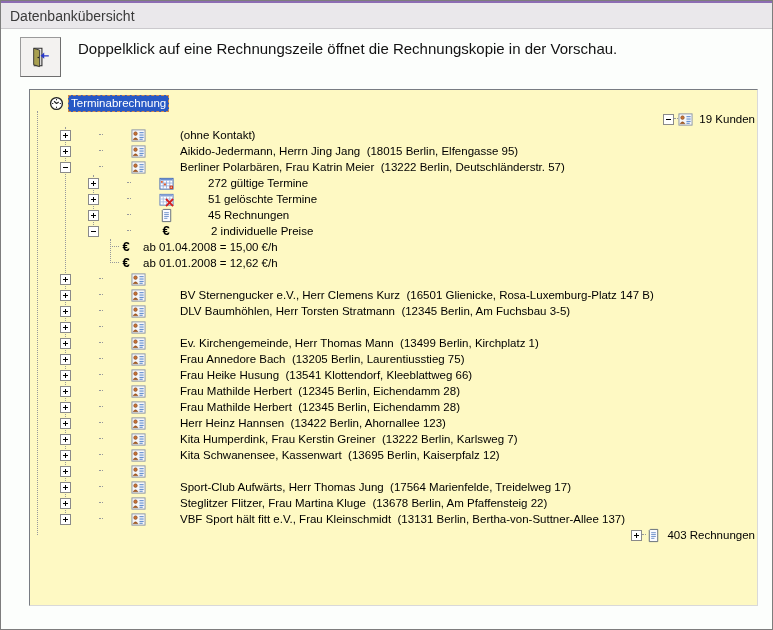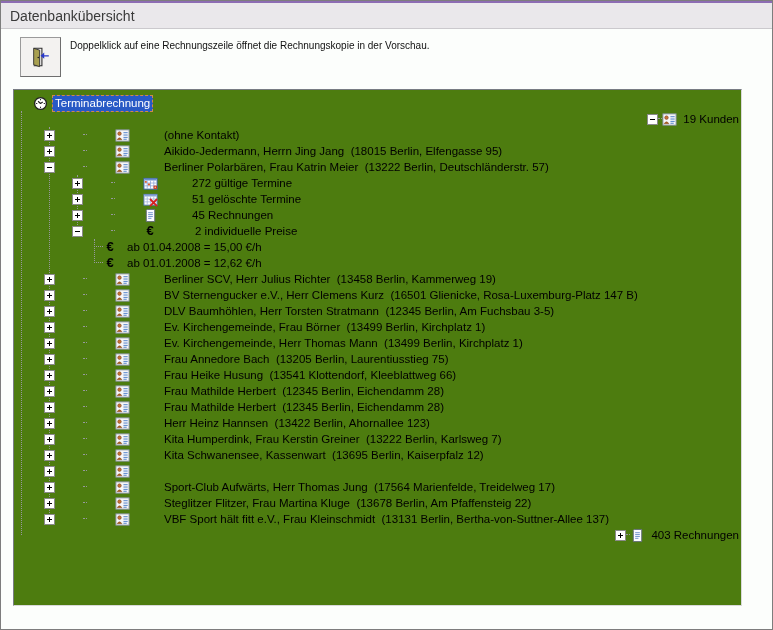--- a/index.html
+++ b/index.html
@@ -3,22 +3,22 @@
 <meta charset="utf-8">
 <style>
   html,body{margin:0;padding:0;background:#d8d8d8;font-family:"Liberation Sans","DejaVu Sans",sans-serif;}
   .window{position:relative;width:771px;height:628px;background:#fcfefc;border:1px solid #7d7d7d;overflow:hidden;}
   .accent{position:absolute;top:0;left:0;right:0;height:2px;background:#8d6cb3;}
   .titlebar{position:absolute;top:2px;left:0;right:0;height:25px;background:#eae8eb;border-bottom:1px solid #cbc9cd;}
   .titlebar .title{font-size:14px;color:#3a3a3a;padding:5px 0 0 9px;}
   .exitbtn{position:absolute;left:19px;top:36px;width:41px;height:40px;background:#f3f2f0;
            border:1px solid #9a9a9a;border-right-color:#6e6e6e;border-bottom-color:#6e6e6e;
            display:flex;align-items:center;justify-content:center;padding:0;}
-  .hint{position:absolute;left:69px;top:39px;font-size:10px;color:#111;}
-  .treepanel{position:absolute;left:12px;top:88px;width:727px;height:515px;background:#4d7c0f;
+  .hint{position:absolute;left:77px;top:39px;font-size:15px;color:#111;}
+  .treepanel{position:absolute;left:28px;top:88px;width:727px;height:515px;background:#fef9c3;
              border:1px solid;border-color:#787c83 #d9d9d9 #d9d9d9 #787c83;overflow:hidden;}
   .tree{position:relative;padding-top:5px;font-size:11.5px;color:#000;}
   .row{display:flex;align-items:center;height:16px;position:relative;}
   .lvl0{padding-left:19px;}
   .lvl1{padding-left:2px;justify-content:flex-end;}
   .lvl2{padding-left:30px;gap:28px;}
   .lvl3{padding-left:58px;gap:28px;}
   .lvl4{padding-left:80px;}
   .exp{box-sizing:border-box;flex:none;width:11px;height:11px;background:#fff;border:1px solid #8a8a8a;position:relative;z-index:2;}
   .exp::before{content:"";position:absolute;left:2px;top:4px;width:5px;height:1px;background:#000;}
@@ -188,21 +188,20 @@
         <span class="euro">€</span>
         <span class="lbl">ab 01.01.2008 = 12,62 €/h</span>
       </div>
 
       <div class="row lvl2">
         <span class="exp plus"></span>
           <span class="hs hs4"></span>
         <svg class="ic">
             <use href="#sym-contact" xlink:href="#sym-contact"></use>
           </svg>
-        <span class="lbl">Berliner SCV, Herr Julius Richter  (13458 Berlin, Kammerweg 19)</span>
       </div>
 
       <div class="row lvl2">
         <span class="exp plus"></span>
           <span class="hs hs4"></span>
         <svg class="ic">
             <use href="#sym-contact" xlink:href="#sym-contact"></use>
           </svg>
         <span class="lbl">BV Sternengucker e.V., Herr Clemens Kurz  (16501 Glienicke, Rosa-Luxemburg-Platz 147 B)</span>
       </div>
@@ -215,21 +214,20 @@
           </svg>
         <span class="lbl">DLV Baumhöhlen, Herr Torsten Stratmann  (12345 Berlin, Am Fuchsbau 3-5)</span>
       </div>
 
       <div class="row lvl2">
         <span class="exp plus"></span>
           <span class="hs hs4"></span>
         <svg class="ic">
             <use href="#sym-contact" xlink:href="#sym-contact"></use>
           </svg>
-        <span class="lbl">Ev. Kirchengemeinde, Frau Börner  (13499 Berlin, Kirchplatz 1)</span>
       </div>
 
       <div class="row lvl2">
         <span class="exp plus"></span>
           <span class="hs hs4"></span>
         <svg class="ic">
             <use href="#sym-contact" xlink:href="#sym-contact"></use>
           </svg>
         <span class="lbl">Ev. Kirchengemeinde, Herr Thomas Mann  (13499 Berlin, Kirchplatz 1)</span>
       </div>

